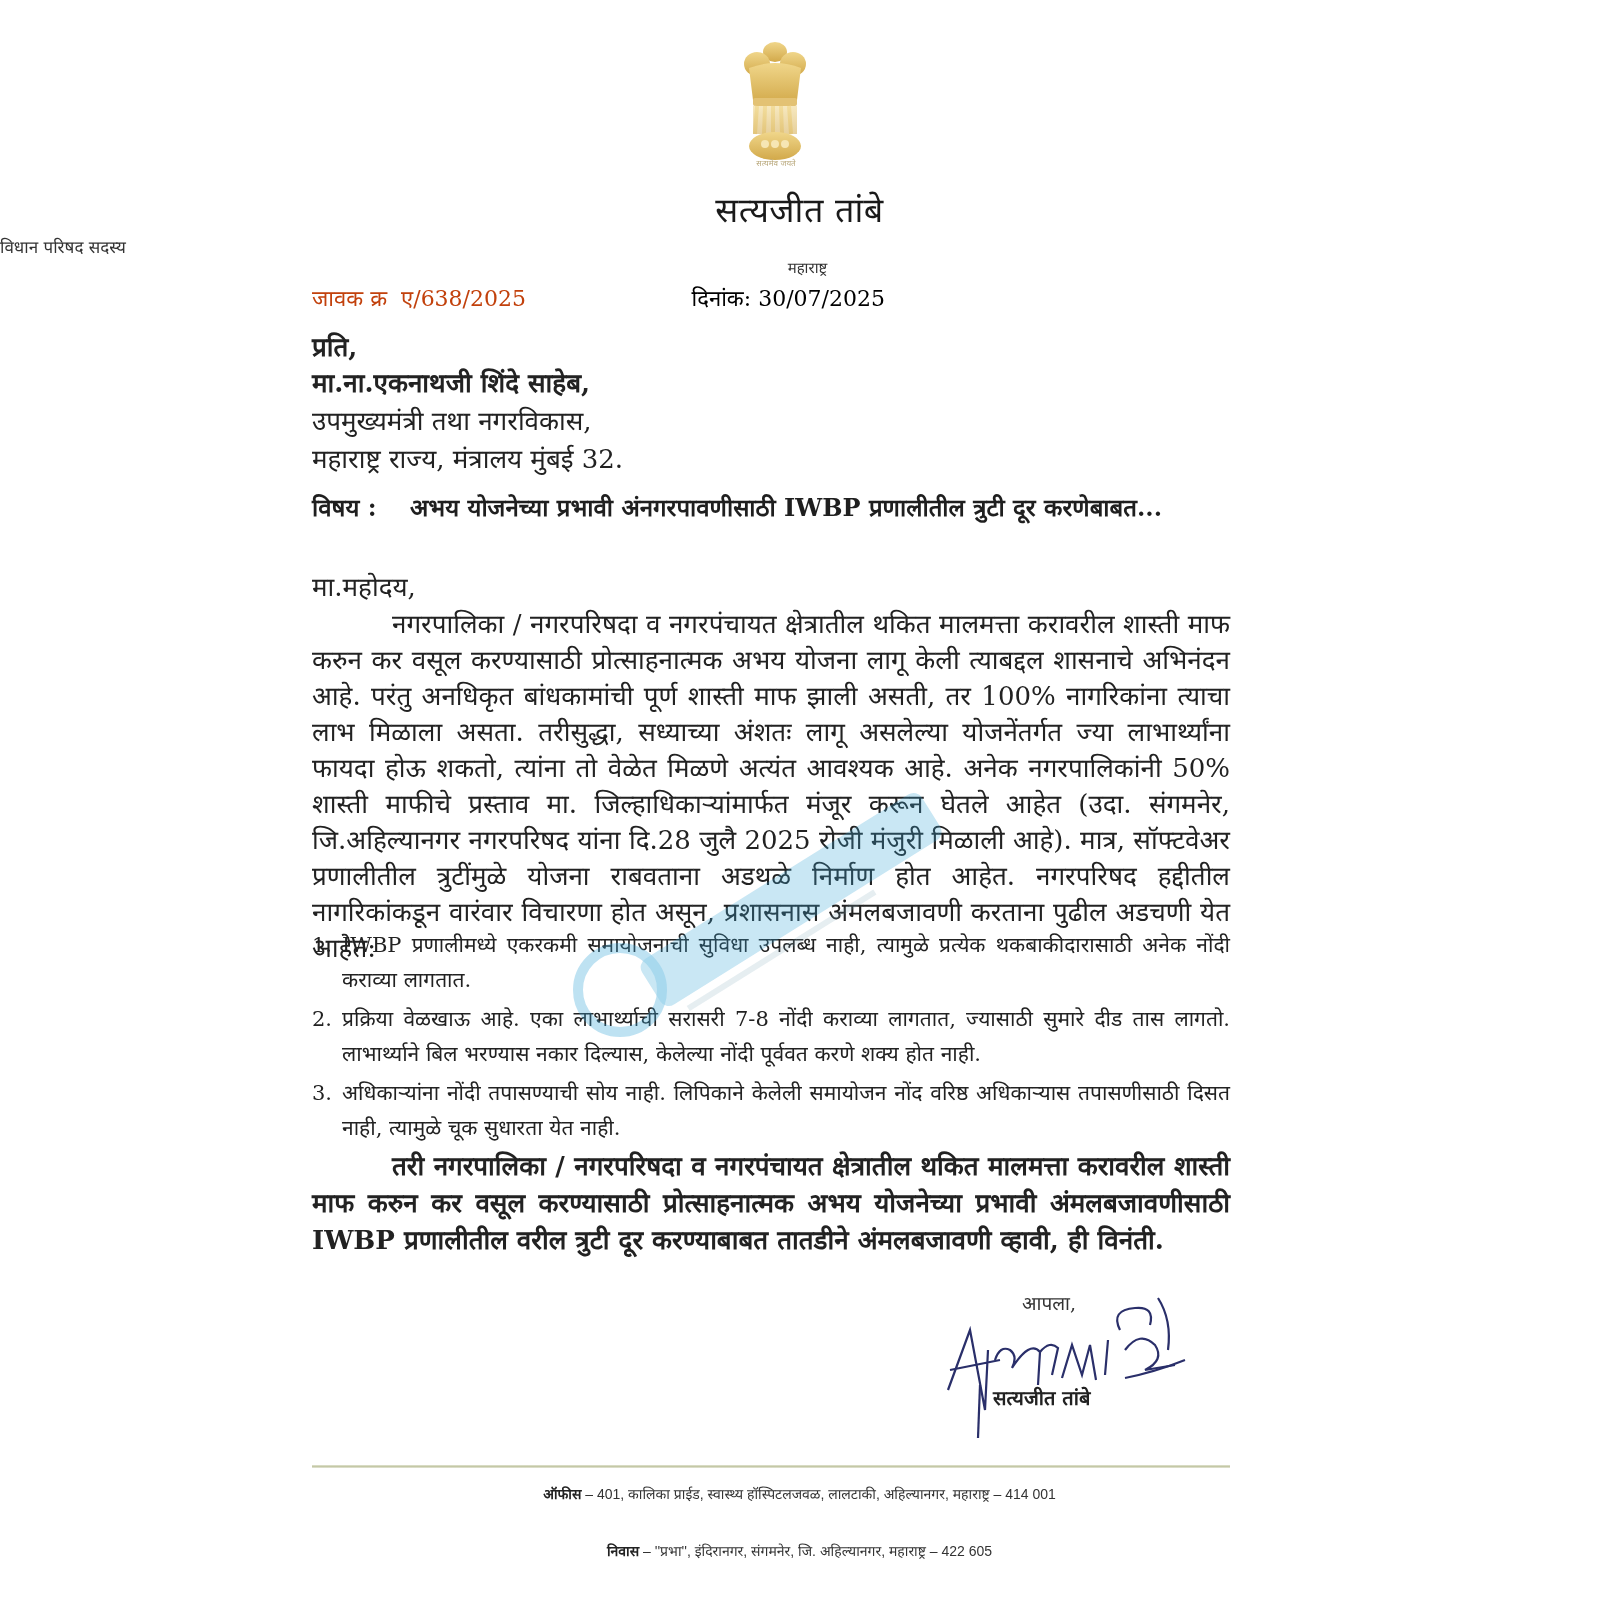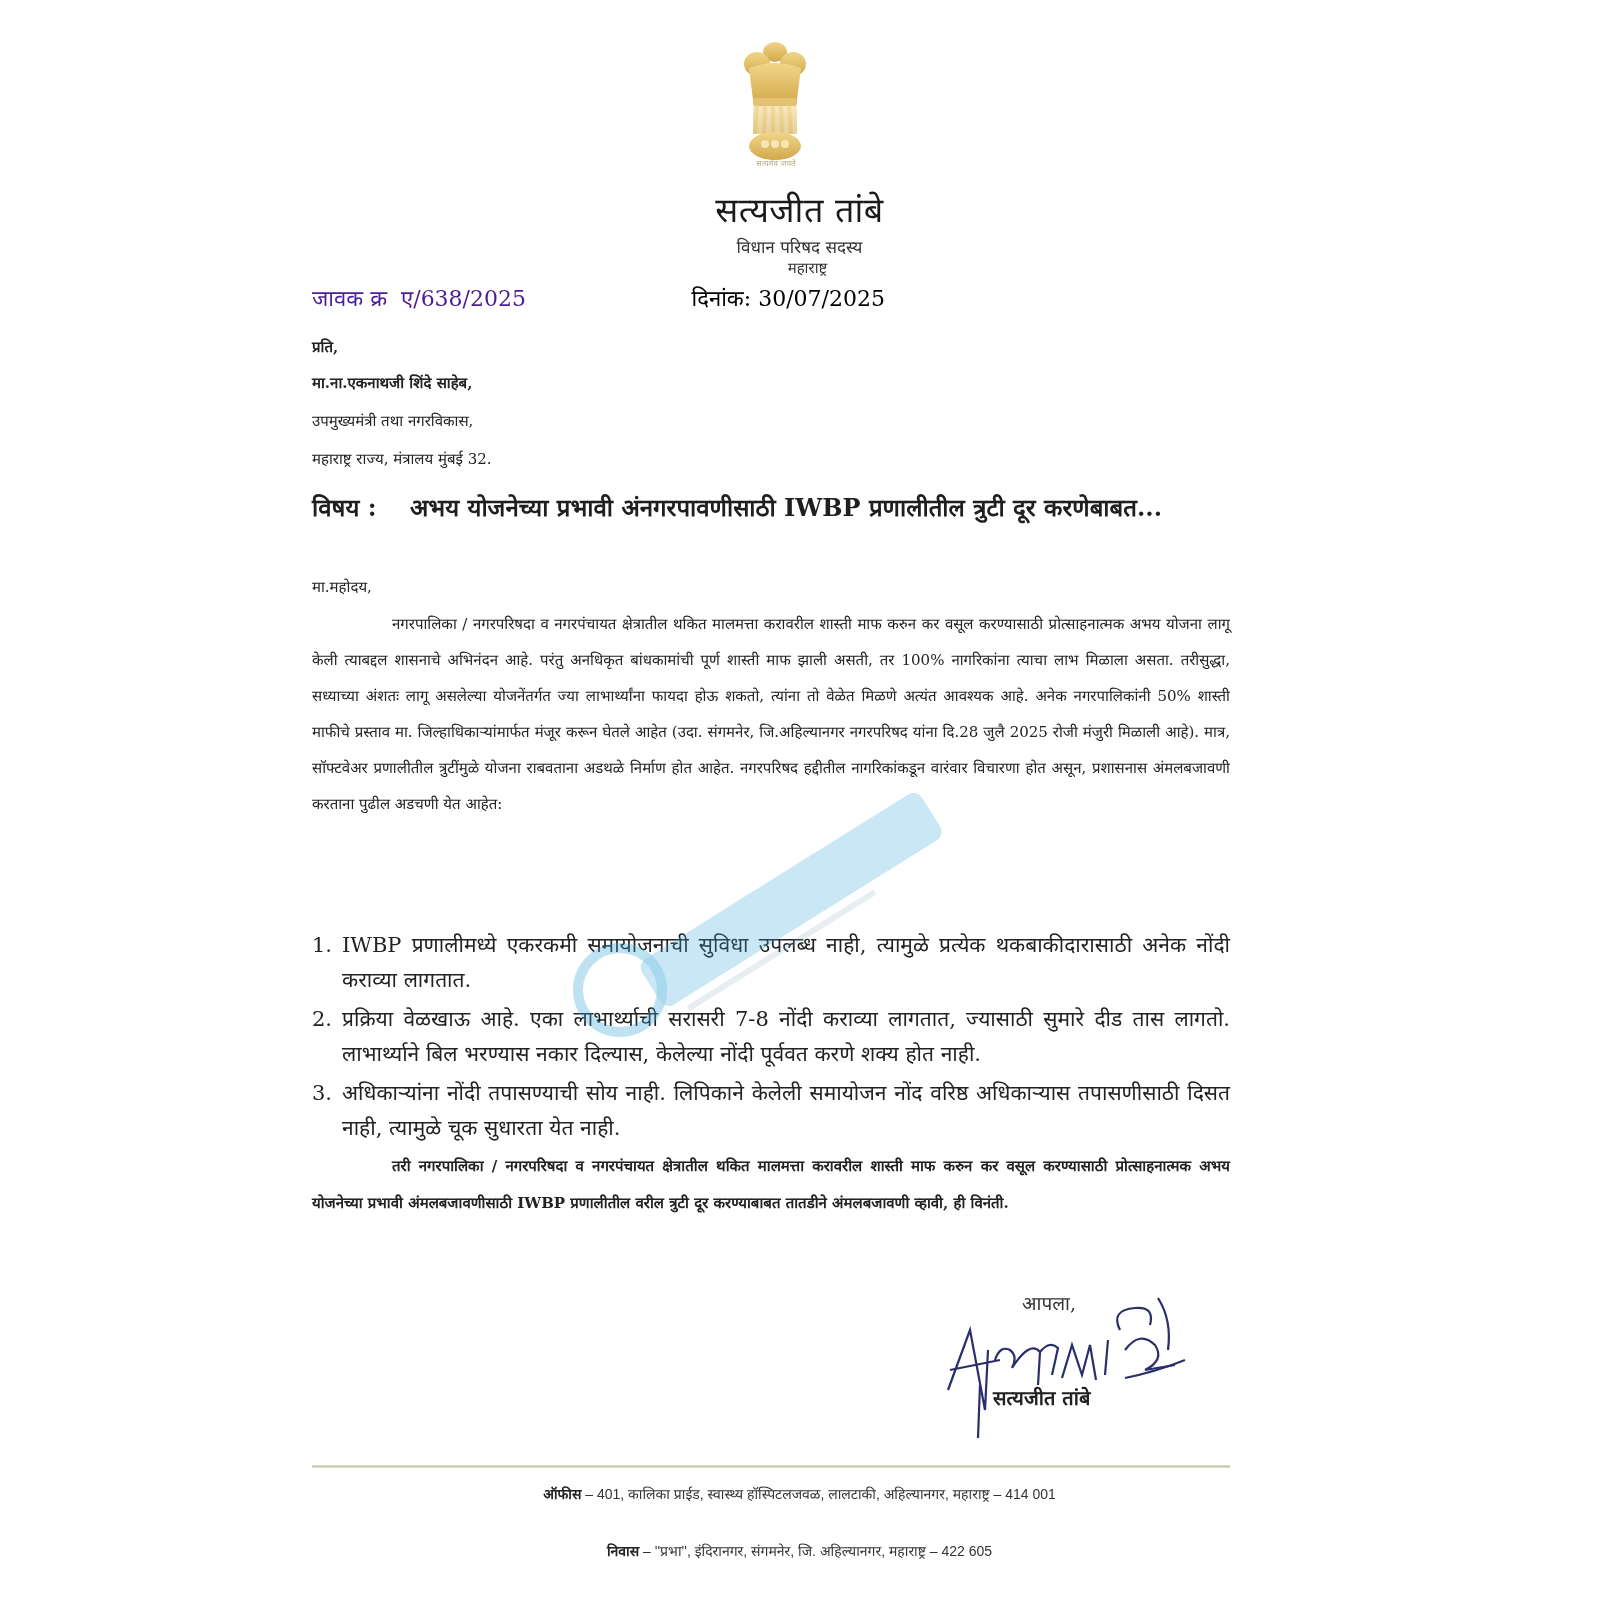--- a/index.html
+++ b/index.html
@@ -11,29 +11,29 @@
   .page { position: absolute; left: 0; top: 0; width: 1280px; height: 1599px; background: #fff; }
 
   
   .emblem { position: absolute; left: 735px; top: 38px; width: 80px; height: 130px; }
   .emblem-motto { position: absolute; left: 738px; top: 157px; width: 76px; text-align: center;
     font-family: "DejaVu Sans", sans-serif; font-size: 8px; color: #b8a77a; }
 
   
   .lh-name { position: absolute; left: 0; width: 1599px; top: 186px; text-align: center;
     font-size: 34px; font-weight: normal; color: #1a1a1a; letter-spacing: 0.5px; }
-  .lh-desig { position: absolute; left: 0; width: 1599px; top: 235px; text-align: center;
+  .lh-desig { position: absolute; left: 0; width: 1599px; top: 235px; text-align: left;
     font-size: 17px; color: #333; }
   .lh-state { position: absolute; left: 8px; width: 1599px; top: 257px; text-align: center;
     font-size: 15px; color: #333; }
 
-  .ref { position: absolute; left: 312px; top: 282px; font-size: 22px; color: #4c1d95; }
+  .ref { position: absolute; left: 312px; top: 282px; font-size: 22px; color: #c2410c; }
   .date { position: absolute; right: 395px; top: 282px; font-size: 22px; color: #000000; }
 
-  .text-block { position: absolute; left: 312px; width: 918px; font-size: 15px; line-height: 35px; color: #222; }
+  .text-block { position: absolute; left: 312px; width: 918px; font-size: 26px; line-height: 35px; color: #222; }
   .bold { font-weight: bold; }
 
   .to-label { top: 330px; }
   .to-name { top: 366px; }
   .to-line1 { top: 404px; }
   .to-line2 { top: 442px; }
 
   .subject { position: absolute; left: 312px; top: 490px; width: 918px; font-size: 24px; font-weight: bold; line-height: 36px;
     display: flex; }
   .subject-label { width: 98px; flex: none; }

